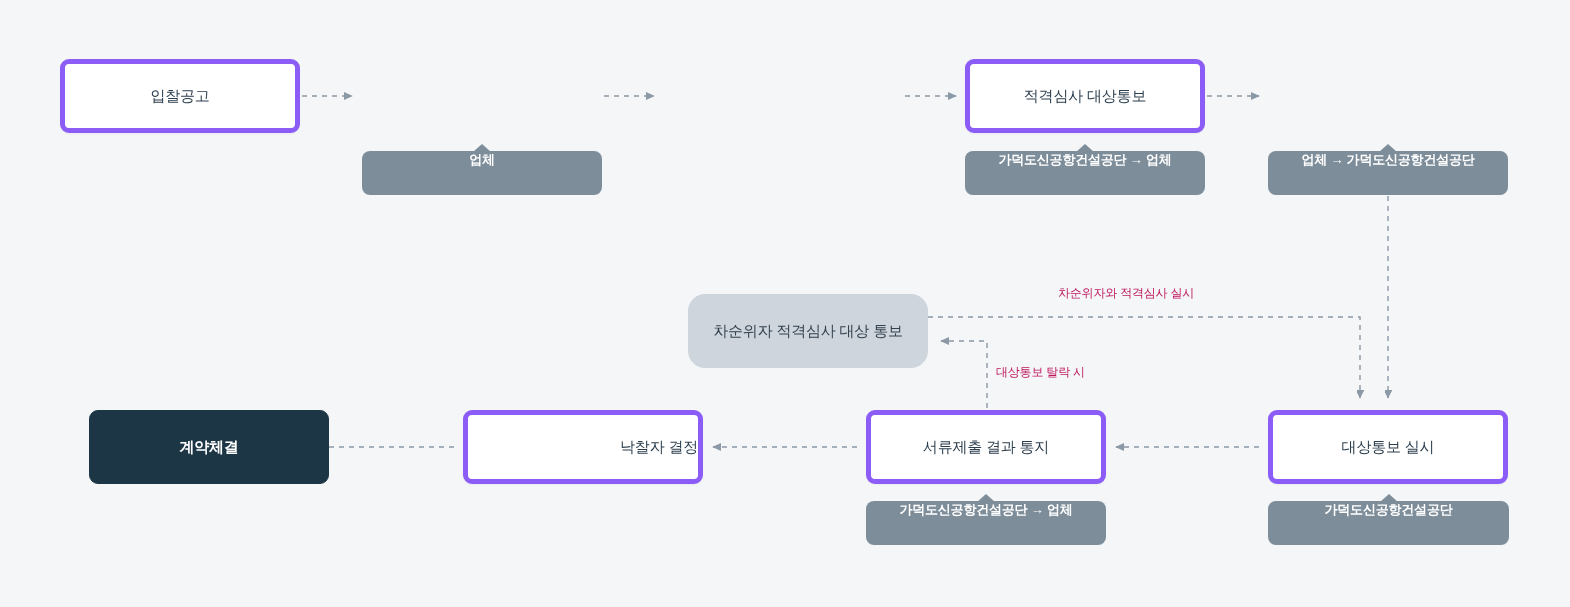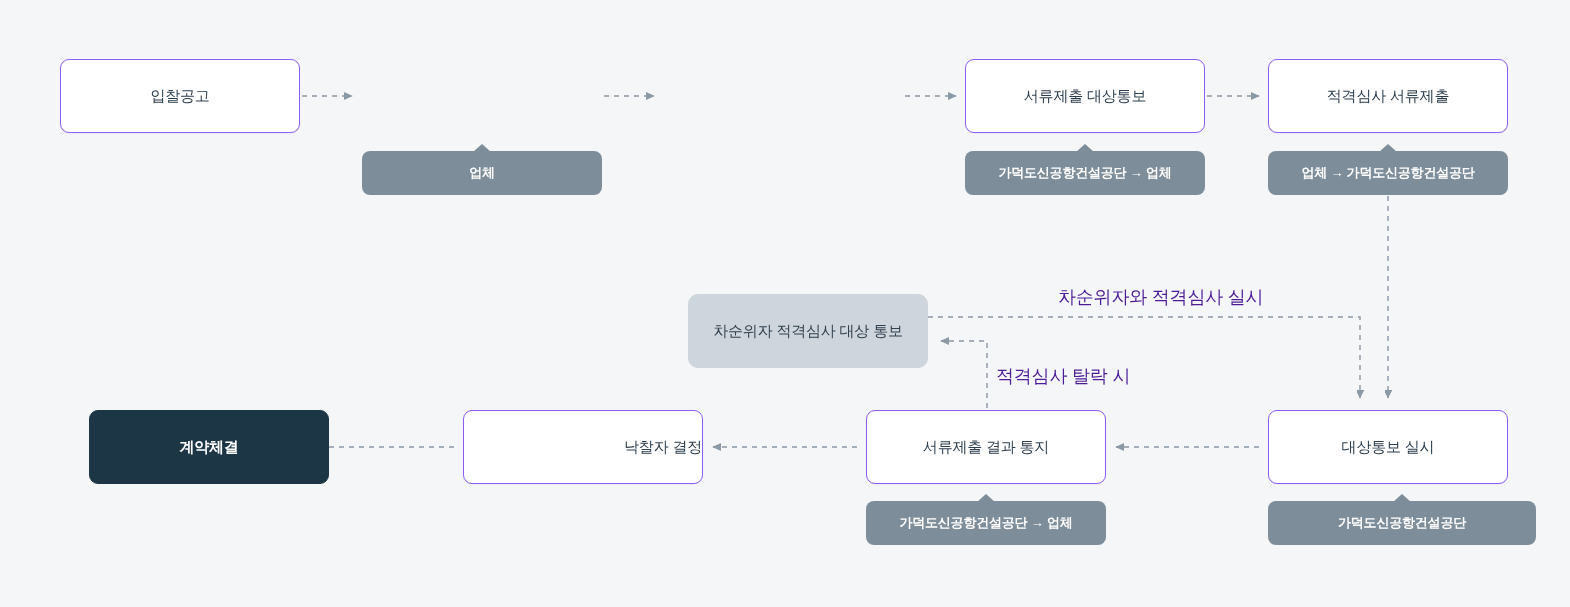--- a/index.html
+++ b/index.html
@@ -33,21 +33,21 @@
     height: 74px;
     border-radius: 9px;
     display: flex;
     align-items: center;
     justify-content: center;
     box-sizing: border-box;
     z-index: 3;
   }
   .node.plain {
     background: #ffffff;
-    border: 1px solid #8b5cf6;
+    border: 5px solid #8b5cf6;
     box-shadow: 0 1px 2px rgba(30,45,60,0.05);
   }
   .node.plain .node-label {
     color: #2c3e4d;
     font-size: 15px;
     font-weight: 500;
     letter-spacing: -0.2px;
   }
   .node.dark {
     background: #1d3646;
@@ -72,21 +72,21 @@
     letter-spacing: -0.2px;
   }
 
   
   .badge {
     position: absolute;
     height: 44px;
     border-radius: 8px;
     background: #7e8d9a;
     display: flex;
-    align-items: center;
+    align-items: flex-start;
     justify-content: center;
     box-sizing: border-box;
     z-index: 3;
   }
   .badge .badge-label {
     color: #ffffff;
     font-size: 13px;
     font-weight: 600;
     letter-spacing: -0.2px;
     white-space: nowrap;
@@ -99,22 +99,22 @@
     width: 0;
     height: 0;
     border-left: 9px solid transparent;
     border-right: 9px solid transparent;
     border-bottom: 8px solid #7e8d9a;
   }
 
   
   .edge-caption {
     position: absolute;
-    color: #4c1d95;
-    font-size: 18px;
+    color: #be185d;
+    font-size: 12px;
     font-weight: 500;
     letter-spacing: -0.2px;
     white-space: nowrap;
     z-index: 4;
   }
 </style>
 </head>
 <body>
 
 <div id="canvas">
@@ -148,65 +148,62 @@
       <line x1="1259" y1="447" x2="1116" y2="447" marker-end="url(#ah-l)"></line>
       <line x1="857" y1="447" x2="713" y2="447" marker-end="url(#ah-l)"></line>
       <line x1="454" y1="447" x2="310" y2="447" marker-end="url(#ah-l)"></line>
     </g>
   </svg>
 
   <div class="node plain" style="left:60px; top:59px;">
     <span class="node-label">입찰공고</span>
   </div>
   <div class="node plain" style="left:965px; top:59px;">
-    <span class="node-label">서류제출 대상통보</span>
-  </div>
-  <div class="node plain" style="left:1268px; top:59px;">
-    <span class="node-label">적격심사 서류제출</span>
+    <span class="node-label">적격심사 대상통보</span>
   </div>
 
   <div class="badge" style="left:362px; top:151px; width:240px;">
     <span class="nub"></span>
     <span class="badge-label">업체</span>
   </div>
   <div class="badge" style="left:965px; top:151px; width:240px;">
     <span class="nub"></span>
     <span class="badge-label">가덕도신공항건설공단 → 업체</span>
   </div>
   <div class="badge" style="left:1268px; top:151px; width:240px;">
     <span class="nub"></span>
     <span class="badge-label">업체 → 가덕도신공항건설공단</span>
   </div>
 
-  <div class="node muted" style="left:688px; top:294px;">
+  <div class="node muted" style="left:688px; top:294px;border-radius:17px;">
     <span class="node-label">차순위자 적격심사 대상 통보</span>
   </div>
 
   <div class="edge-caption" style="left:1058px; top:285px;">
     <span>차순위자와 적격심사 실시</span>
   </div>
   <div class="edge-caption" style="left:996px; top:364px;">
-    <span>적격심사 탈락 시</span>
+    <span>대상통보 탈락 시</span>
   </div>
 
   <div class="node dark" style="left:60px; top:410px;">
     <span class="node-label">계약체결</span>
   </div>
   <div class="node plain" style="left:463px; top:410px;justify-content:flex-end;">
     <span class="node-label">낙찰자 결정</span>
   </div>
   <div class="node plain" style="left:866px; top:410px;">
     <span class="node-label">서류제출 결과 통지</span>
   </div>
   <div class="node plain" style="left:1268px; top:410px;">
     <span class="node-label">대상통보 실시</span>
   </div>
 
   <div class="badge" style="left:866px; top:501px; width:240px;">
     <span class="nub"></span>
     <span class="badge-label">가덕도신공항건설공단 → 업체</span>
   </div>
-  <div class="badge" style="left:1268px; top:501px; width:268px;">
+  <div class="badge" style="left:1268px; top:501px; width:241px;">
     <span class="nub"></span>
     <span class="badge-label">가덕도신공항건설공단</span>
   </div>
 
 </div>
 
 </body></html>

